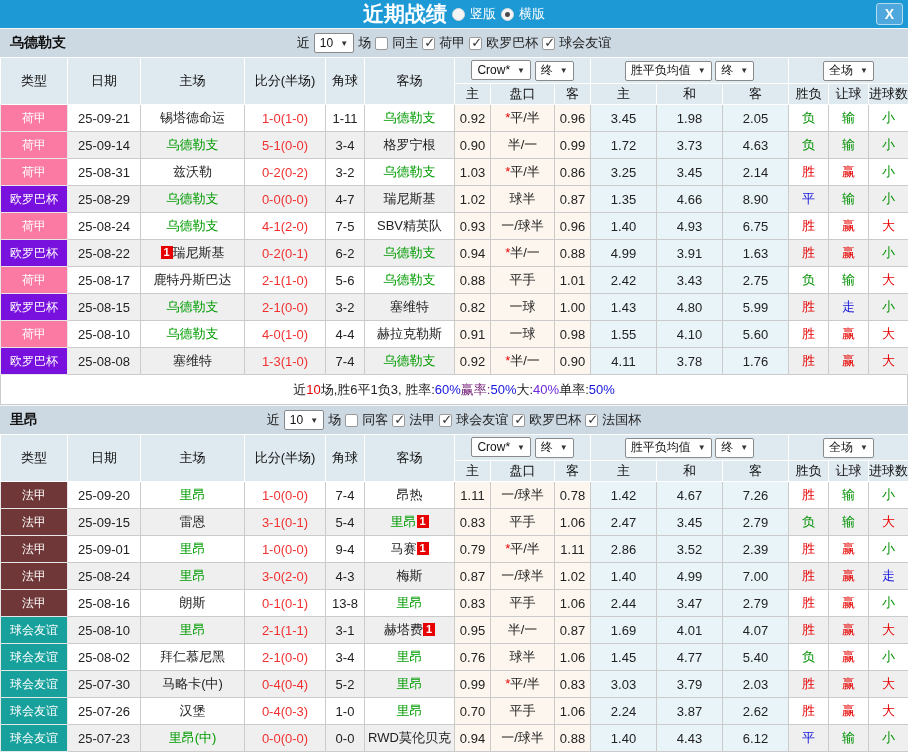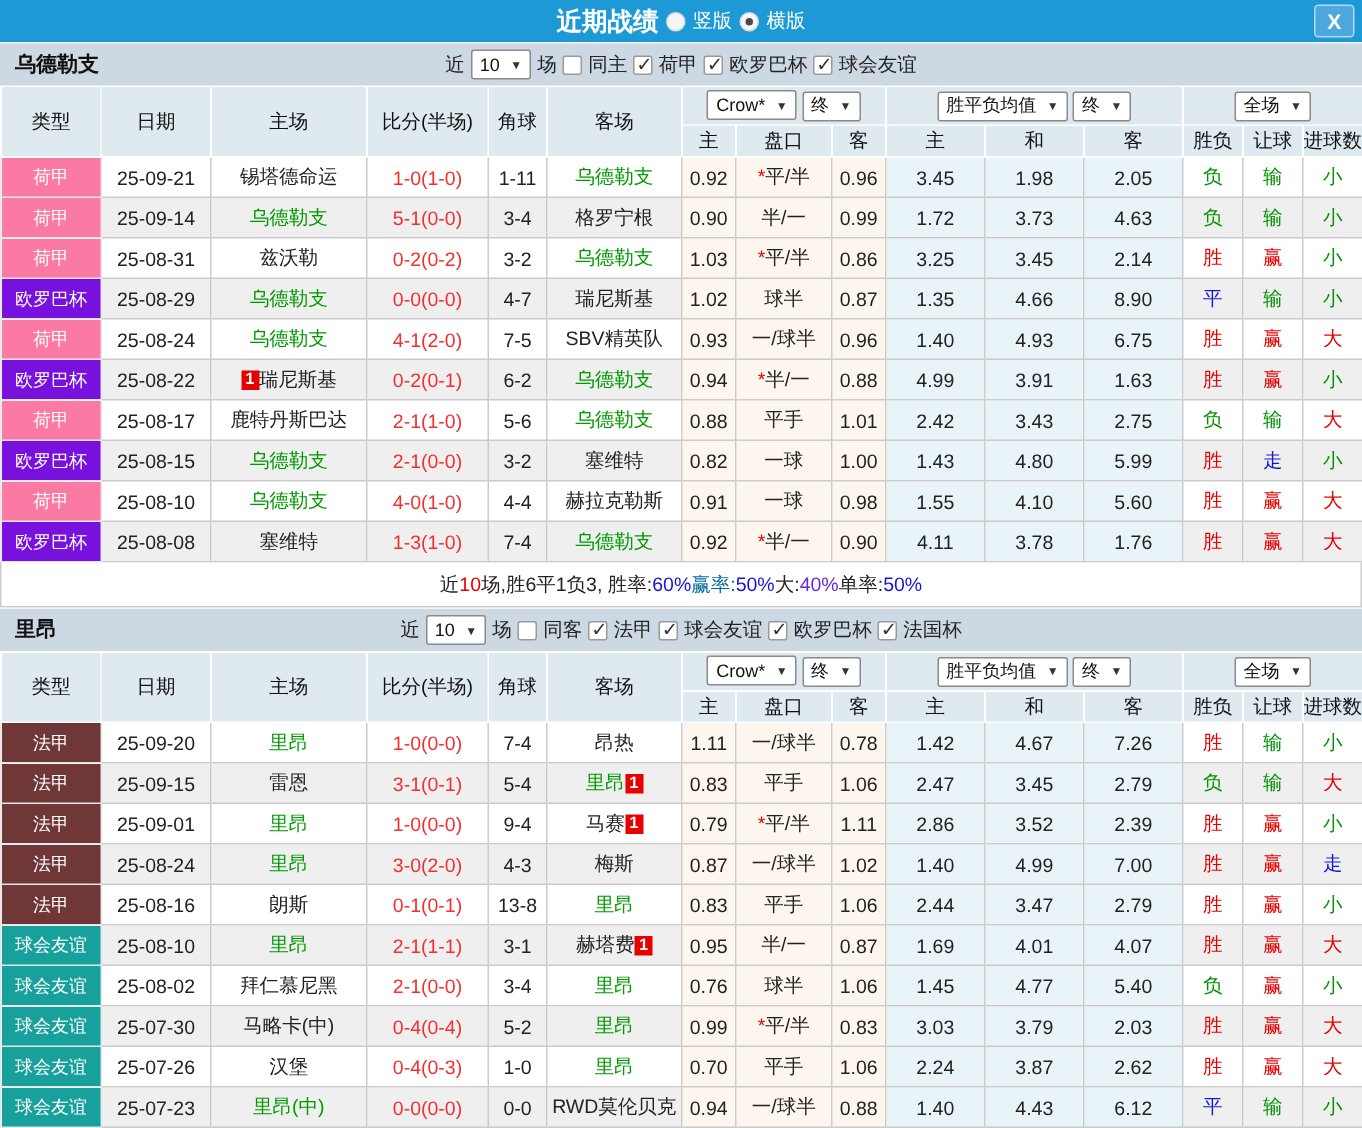--- a/index.html
+++ b/index.html
@@ -2,21 +2,21 @@
 <html><head>
 <meta charset="utf-8">
 <style>
   * { box-sizing: border-box; margin: 0; padding: 0; }
   html,body { background:#fff; }
   body { font-family: "Liberation Sans", "DejaVu Sans", sans-serif; }
   .app { width:908px; height:752px; background:#dfe6ec; overflow:hidden; position:relative; }
 
   
   .titlebar { height:28px; background:#1d9ad5; display:flex; align-items:center; justify-content:center; gap:5px; position:relative; }
-  .titlebar .title { color:#fff; font-weight:bold; font-size:17px; }
+  .titlebar .title { color:#fff; font-weight:bold; font-size:21px; }
   .radio-label { color:#fff; font-size:13px; display:inline-flex; align-items:center; gap:3px; }
   .radio { display:inline-block; width:13px; height:13px; border-radius:50%; background:#f5f5f5; border:1px solid #dcdcdc; position:relative; cursor:pointer; }
   .radio.checked::after { content:""; position:absolute; left:3px; top:3px; width:5px; height:5px; border-radius:50%; background:#4a4a4a; }
   .close-btn { position:absolute; right:5px; top:3px; width:27px; height:22px; line-height:20px; text-align:center; background:#4ea7dd; border:1px solid #b3daf1; border-radius:3px; color:#fff; font-weight:bold; font-size:14px; cursor:pointer; }
 
   
   .section-header { height:29px; background:#ccd8e2; border-top:1px solid #f4f7fa; position:relative; display:flex; align-items:center; justify-content:center; }
   .team-name { position:absolute; left:10px; font-weight:bold; font-size:14px; color:#111; }
   .filters { display:flex; align-items:center; gap:4px; font-size:13px; color:#222; }
   .cb { display:inline-block; width:13px; height:13px; background:#fff; border:1px solid #9a9a9a; border-radius:2px; position:relative; cursor:pointer; }
@@ -305,21 +305,21 @@
       <td style="color:#e60000">赢</td>
       <td style="color:#e60000">大</td>
     </tr>
         </tbody>
       </table>
       <div class="summary-row">
         <span style="color:#222222">近</span>
         <span style="color:#e60000">10</span>
         <span style="color:#222222">场,胜6平1负3, 胜率:</span>
         <span style="color:#1414dd">60%</span>
-        <span style="color:#0369a1"> 赢率:</span>
+        <span style="color:#701a75"> 赢率:</span>
         <span style="color:#1414dd">50%</span>
         <span style="color:#222222"> 大:</span>
         <span style="color:#6d28d9">40%</span>
         <span style="color:#222222"> 单率:</span>
         <span style="color:#1414dd">50%</span>
       </div>
       <div class="section-header">
     <span class="team-name">里昂</span>
     <div class="filters">
       <span>近</span>

